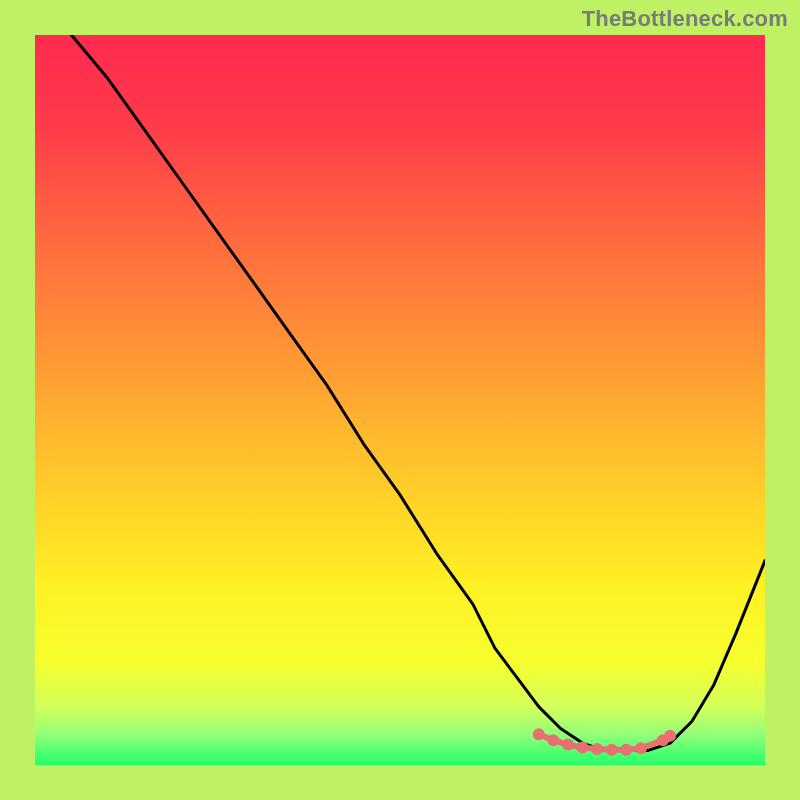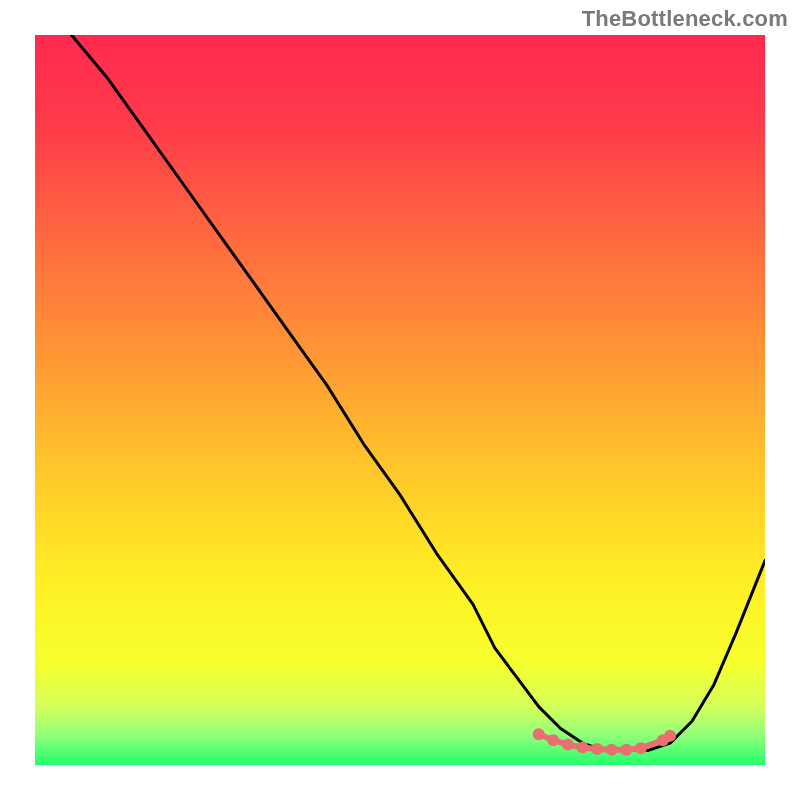--- a/index.html
+++ b/index.html
@@ -1,18 +1,18 @@
 <!DOCTYPE html>
 <html><head>
 <meta charset="utf-8">
 <style>
   * { margin: 0; padding: 0; box-sizing: border-box; }
   html, body { width: 800px; height: 800px; background: #000; overflow: hidden; }
   .container {
-    width: 800px; height: 800px; position: relative; background: #ffffff;
+    width: 800px; height: 800px; position: relative; background: #bef264;
   }
   .watermark {
     position: absolute; top: 6px; right: 12px;
     font-family: Arial, Helvetica, sans-serif;
     font-size: 22px; font-weight: 600;
     color: #7a7a7a; letter-spacing: 0.2px;
   }
   .plot-area {
     position: absolute;
     left: 35px; top: 35px;

